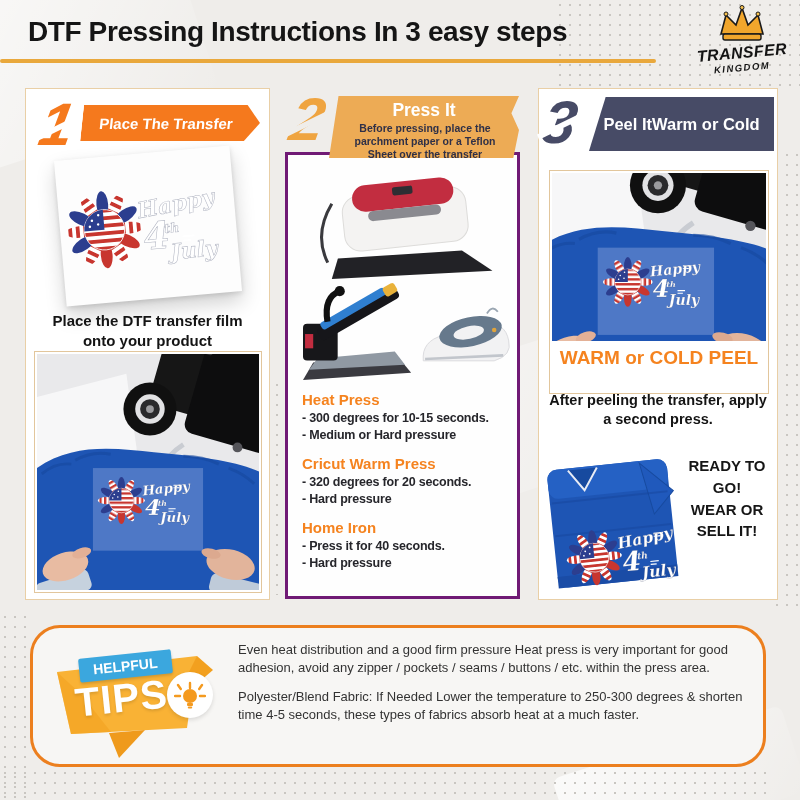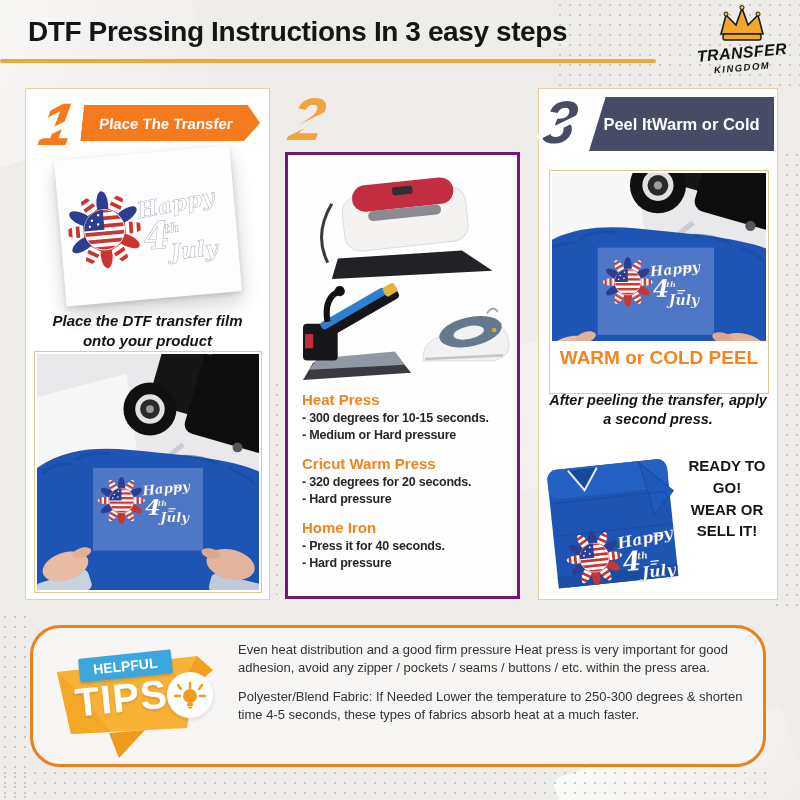--- a/index.html
+++ b/index.html
@@ -43,21 +43,21 @@
   .banner2 .bs { color:#2F3047; font-weight:bold; font-size:10.5px; line-height:1.25; padding:1px 12px 0 14px; }
 
   .banner3 { position:absolute; left:50px; top:8px; width:185px; height:54px; background:#474B66;
              clip-path:polygon(9% 0, 100% 0, 100% 100%, 0 100%);
              display:flex; flex-direction:row; align-items:center; justify-content:center; z-index:2; }
   .banner3 span { color:#fff; font-weight:bold; font-size:16.5px; line-height:1.25; }
 
   .film { position:absolute; left:34px; top:64px; width:176px; height:146px; background:#FDFDFD;
           transform:rotate(-5deg); box-shadow:0 10px 20px rgba(0,0,0,.18), 0 2px 5px rgba(0,0,0,.12);
           display:flex; align-items:center; justify-content:center; }
-  .caption { position:absolute; left:10px; right:10px; text-align:center; font-weight:bold; color:#141414;font-style:italic; }
+  .caption { position:absolute; left:10px; right:10px; text-align:center; font-weight:bold; color:#141414; }
   .cap1 { top:222px; font-size:15px; line-height:1.3; }
   .frame { position:absolute; border:1px solid #E2C69C; background:#fff; padding:2px; }
   .frame1 { left:8px; top:262px; width:228px; height:242px; }
 
   .methods { position:absolute; left:14px; top:236px; width:208px; }
   .method { margin-bottom:11px; }
   .method .mname { color:#F5831F; font-weight:bold; font-size:15px; margin-bottom:2px; }
   .method .mline { color:#26262B; font-weight:bold; font-size:12.5px; line-height:17px; letter-spacing:-0.2px; }
 
   .frame3 { left:10px; top:81px; width:220px; height:224px; }
@@ -259,20 +259,24 @@
     <div class="caption cap1">Place the DTF transfer film onto your product</div>
     <div class="frame frame1">
       <svg width="222" height="236" viewBox="0 0 228 240" preserveAspectRatio="xMidYMid slice">
           <use href="#scene"></use>
         </svg>
     </div>
   </div>
 
   <div class="col col2">
     <div class="num num2">2</div>
+    <div class="banner2">
+      <div class="bt">Press It</div>
+      <div class="bs">Before pressing, place the parchment paper or a Teflon Sheet over the transfer</div>
+    </div>
     <div class="col2-box">
       <svg style="position:absolute; left:16px; top:6px;" width="200" height="122" viewBox="0 0 190 120">
           <use href="#easypress"></use>
         </svg>
       <svg style="position:absolute; left:2px; top:126px;" width="128" height="102" viewBox="0 0 120 100">
           <use href="#clamshell"></use>
         </svg>
       <svg style="position:absolute; left:128px; top:142px;" width="100" height="84" viewBox="0 0 110 80">
           <use href="#iron"></use>
         </svg>

